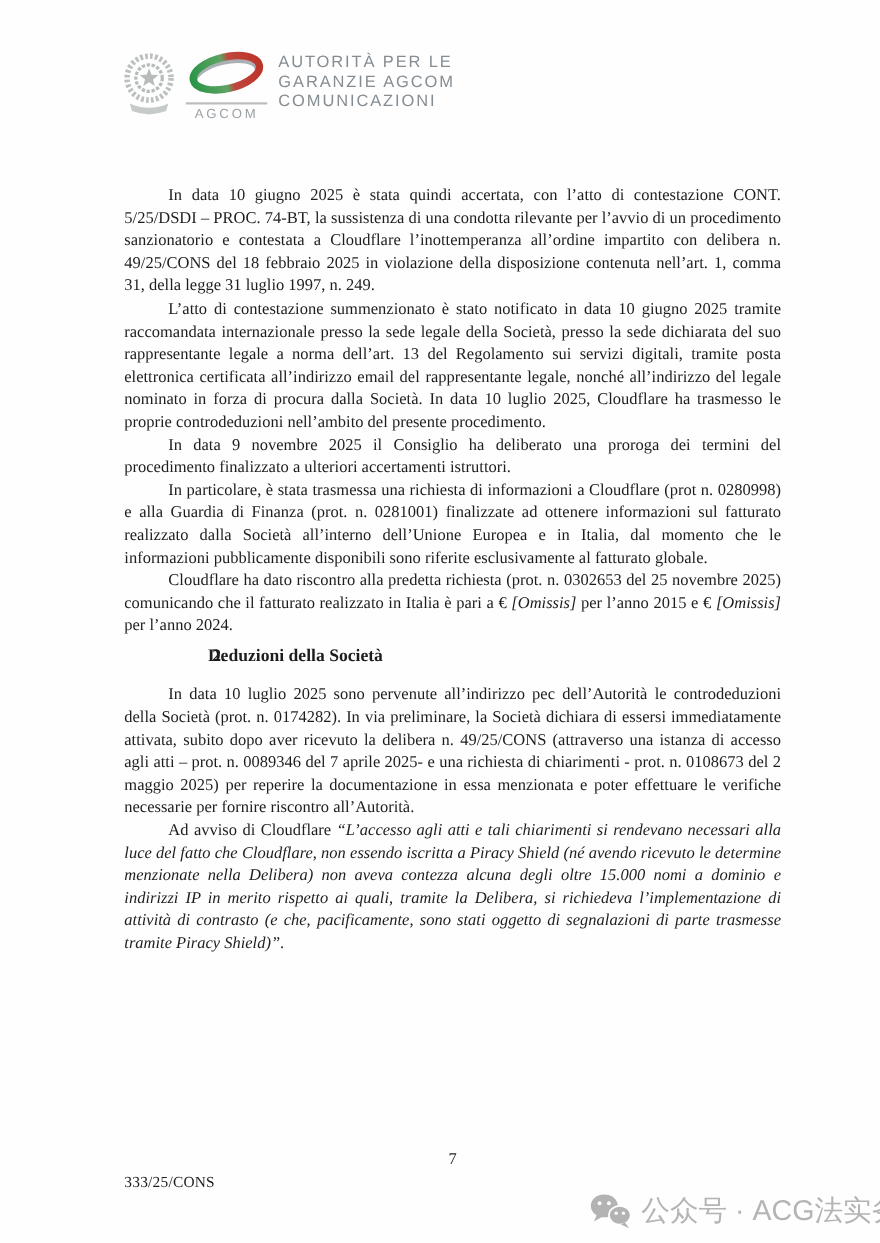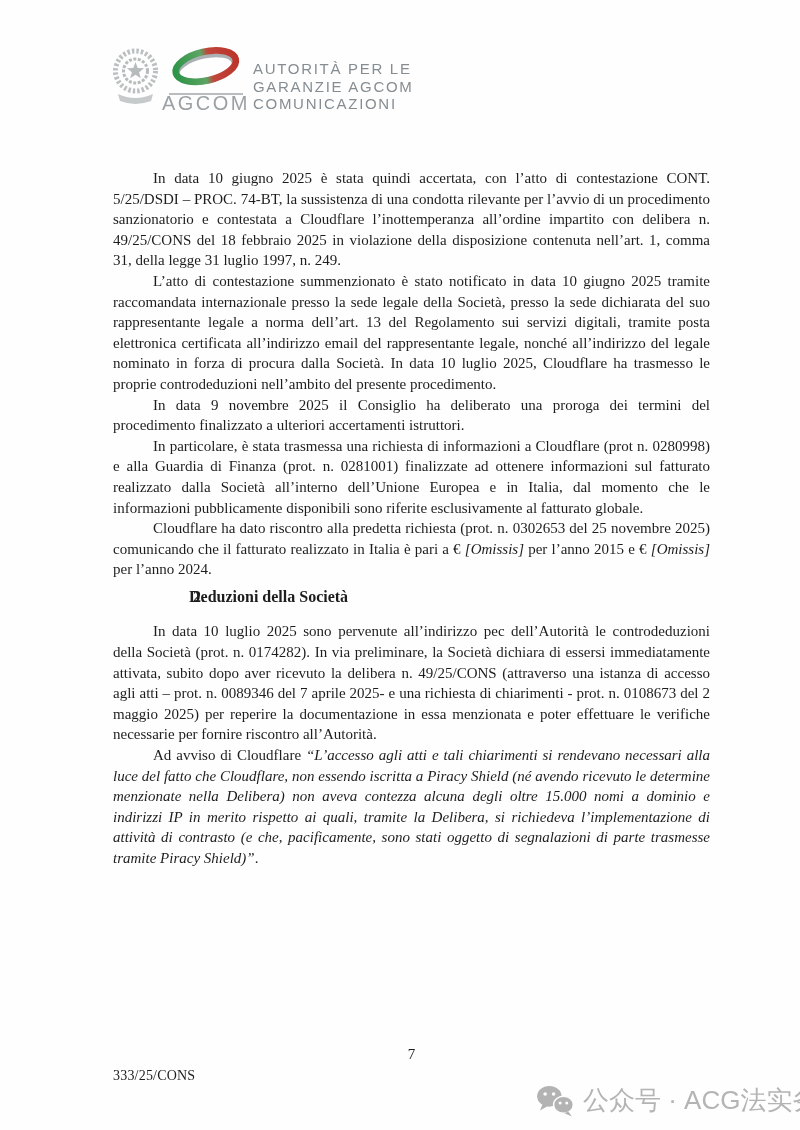--- a/index.html
+++ b/index.html
@@ -9,26 +9,26 @@
   }
 
   
   .logo{position:absolute;left:112px;top:44px;display:flex;align-items:flex-start;}
   .emblem-icon{width:47px;height:62px;flex:0 0 auto;}
   .agcom-mark{display:flex;flex-direction:column;align-items:center;margin-left:8px;width:78px;}
   .swoosh{width:76px;height:48px;display:block;}
   .agcom-rule{width:74px;height:2px;background:#b9bdbf;margin-top:1px;}
   .agcom-wordmark{
     font-family:"Liberation Sans",sans-serif;color:#9ba1a5;
-    font-size:20px;letter-spacing:2.5px;margin-top:0px;line-height:16px;
+    font-size:12px;letter-spacing:2.5px;margin-top:0px;line-height:16px;
   }
   .authority-name{
     font-family:"Liberation Sans",sans-serif;color:#868d92;
     font-size:15px;letter-spacing:1.7px;line-height:17.5px;
-    margin-left:8px;margin-top:16px;white-space:nowrap;
+    margin-left:8px;margin-top:4px;white-space:nowrap;
   }
 
   
   .doc-body{
     position:absolute;left:113px;top:168px;width:597px;
     font-size:15px;line-height:20.6px;text-align:justify;
   }
   .doc-body p{margin:0;}
   .indent{text-indent:40px;}
   .mt8{margin-top:8px;}

